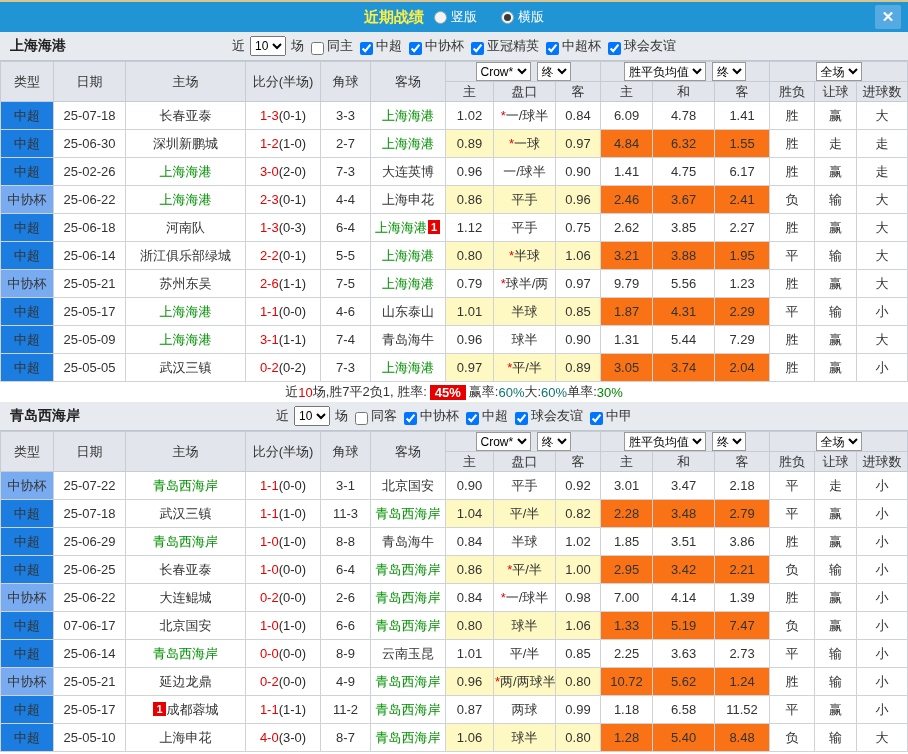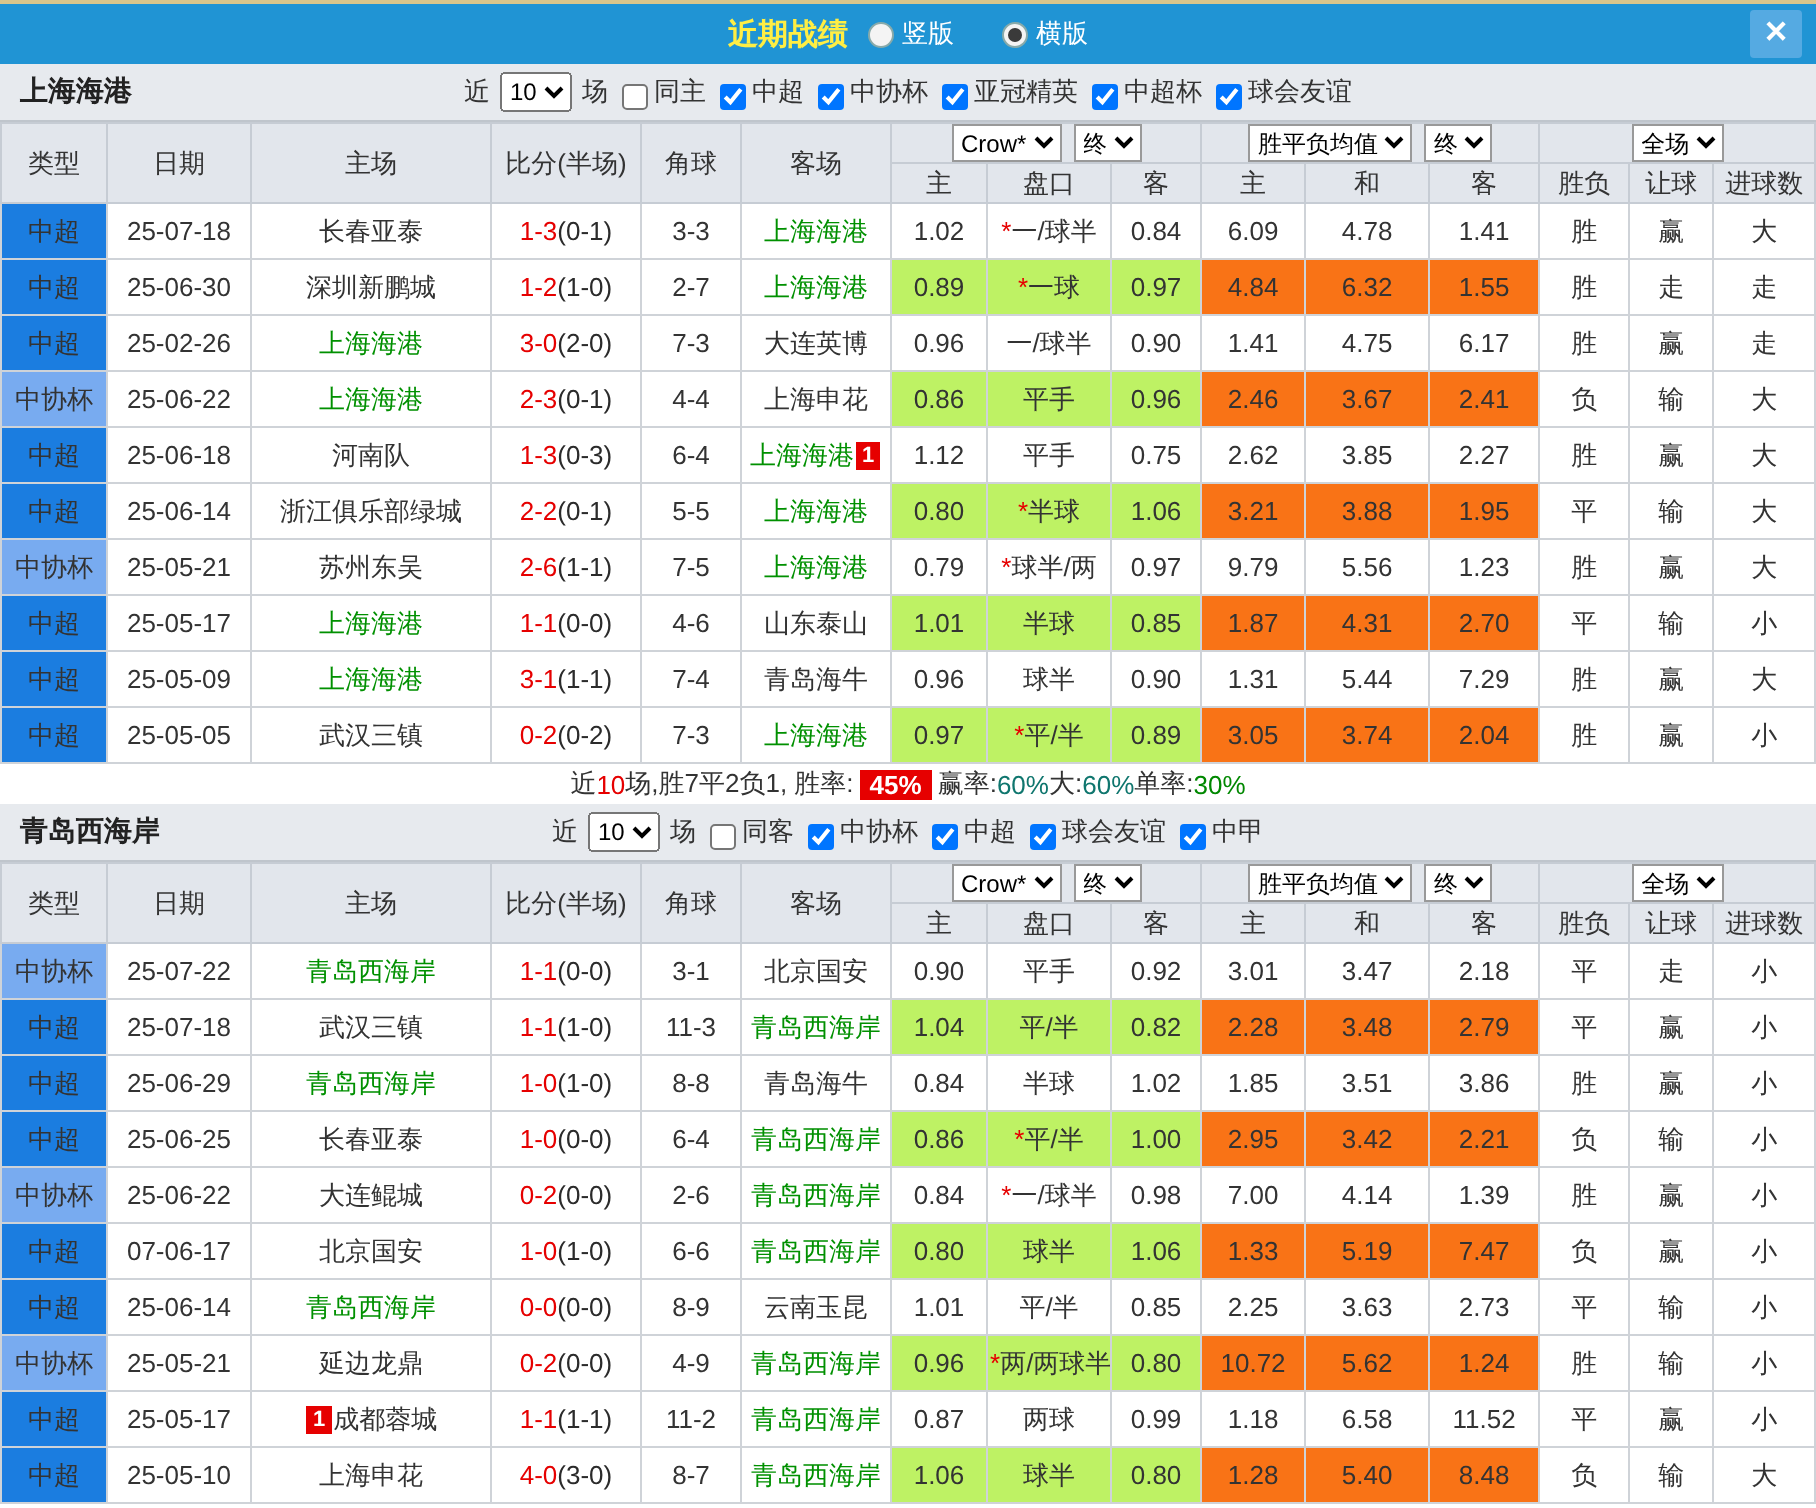--- a/index.html
+++ b/index.html
@@ -24,21 +24,21 @@
   
   table.grid{border-collapse:collapse;table-layout:fixed;width:908px;font-size:13px;}
   table.grid th,table.grid td{border:1px solid #cfd3d8;text-align:center;overflow:hidden;white-space:nowrap;padding:0 1px;box-sizing:border-box;}
   table.grid thead th{background:#e2e6ec;color:#333;font-weight:normal;height:20px;font-size:13px;border-color:#c6ccd4;}
   thead .dd-cell select{font-size:12px;height:19px;background:#fff;border:1px solid #999;margin:0 3px;}
   table.grid tbody td{height:28px;color:#333;background:#fff;}
   tr.even td{background:#efefef;}
   td.league{color:#fff;border-color:#fff;}
   td.league.super{background:#1b7de0;}
   td.league.cup{background:#78abf0;}
-  td.ah,tr.even td.ah{background:#bef264;}
+  td.ah,tr.even td.ah{background:#fef9c3;}
   td.avg,tr.even td.avg{background:#f97316;}
   .green-team{color:#009000;}
   .score-main{color:#e60000;}
   .score-half{color:#2b2b2b;}
   .star{color:#e60000;}
   .res-r{color:#e60000;}
   .res-b{color:#1515dd;}
   .res-g{color:#008800;}
   .badge1{display:inline-block;background:#e60000;color:#fff;font-size:11px;font-weight:bold;line-height:14px;padding:0 3px;vertical-align:1px;margin:0 1px;}
   
@@ -269,21 +269,21 @@
               <td>25-05-17</td>
               <td><span class="green-team">上海海港</span></td>
               <td><span class="score-main">1-1</span><span class="score-half">(0-0)</span></td>
               <td>4-6</td>
               <td><span class="">山东泰山</span></td>
               <td class="ah">1.01</td>
               <td class="ah"><span>半球</span></td>
               <td class="ah">0.85</td>
               <td class="avg">1.87</td>
               <td class="avg">4.31</td>
-              <td class="avg">2.70</td>
+              <td class="avg">2.29</td>
               <td class="res-b">平</td>
               <td class="res-g">输</td>
               <td class="res-g">小</td>
             </tr>
             <tr class="">
               <td class="league super">中超</td>
               <td>25-05-09</td>
               <td><span class="green-team">上海海港</span></td>
               <td><span class="score-main">3-1</span><span class="score-half">(1-1)</span></td>
               <td>7-4</td>

